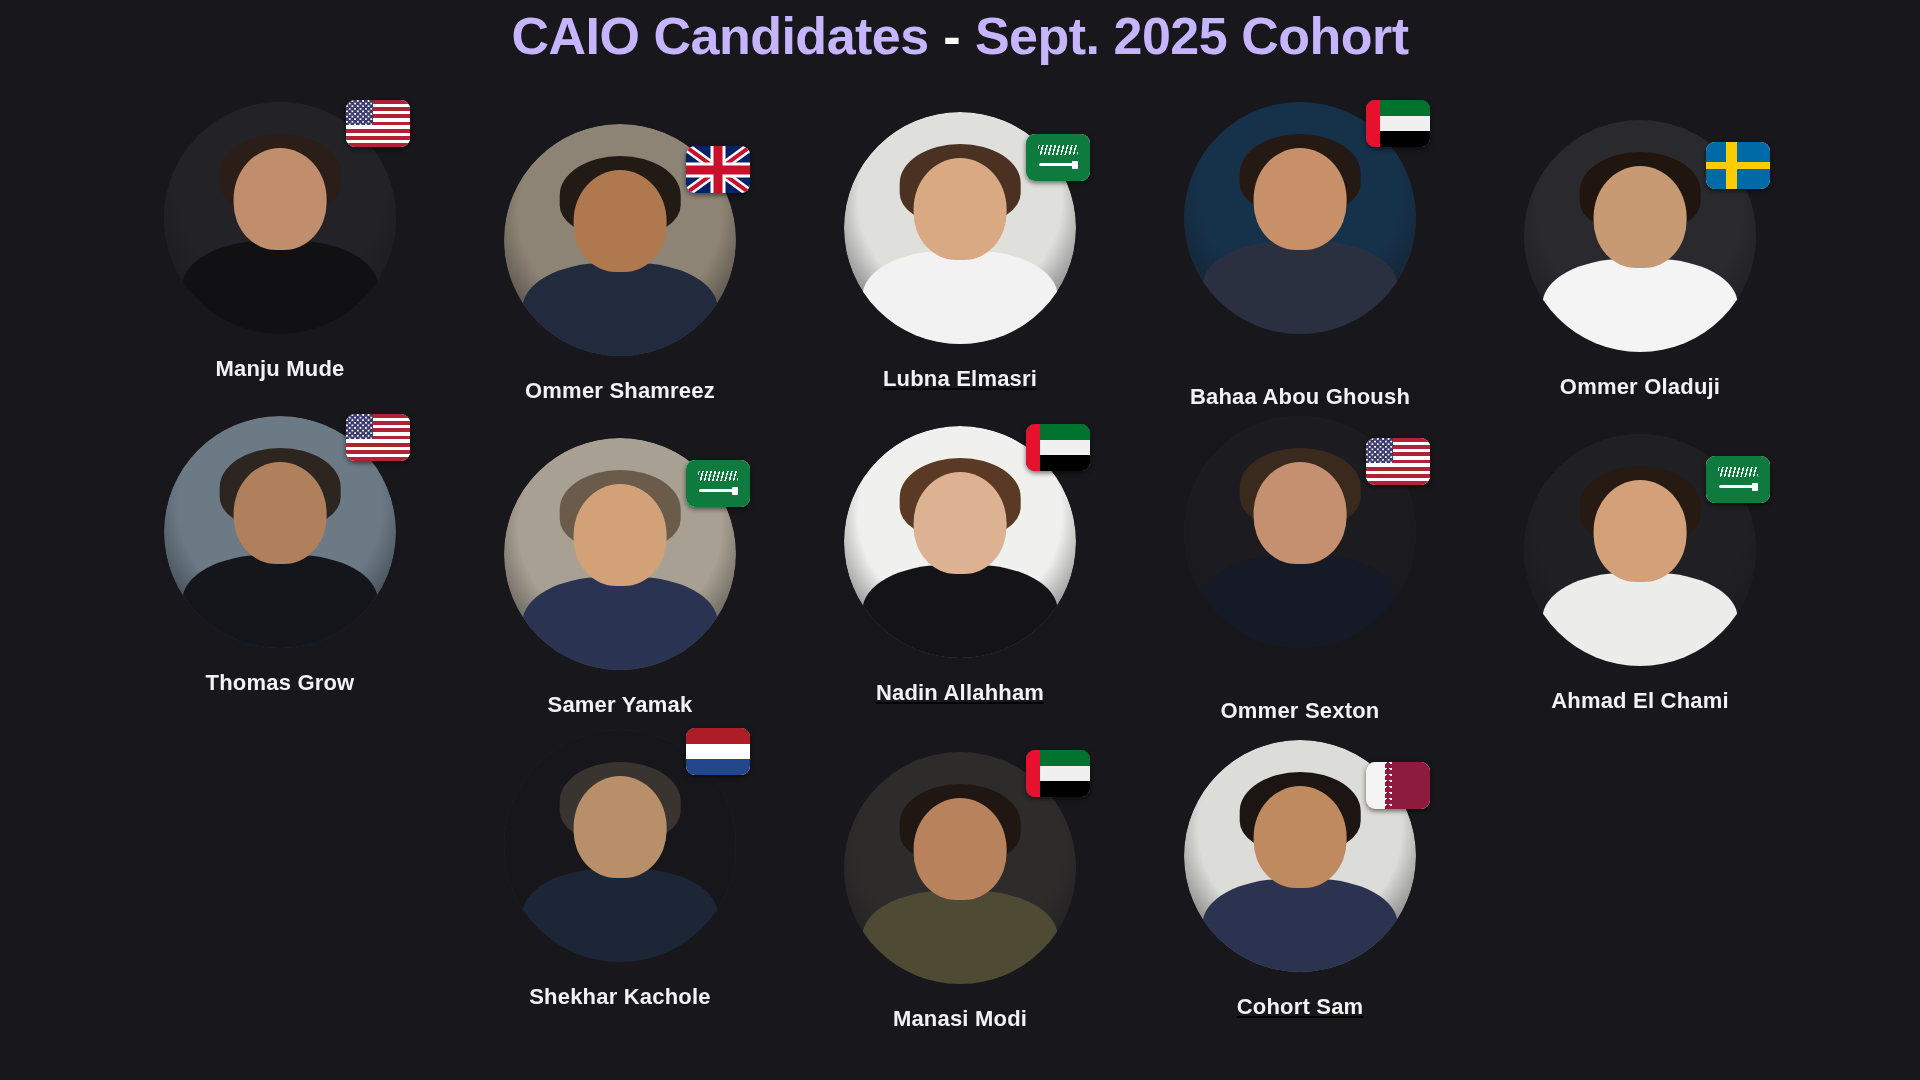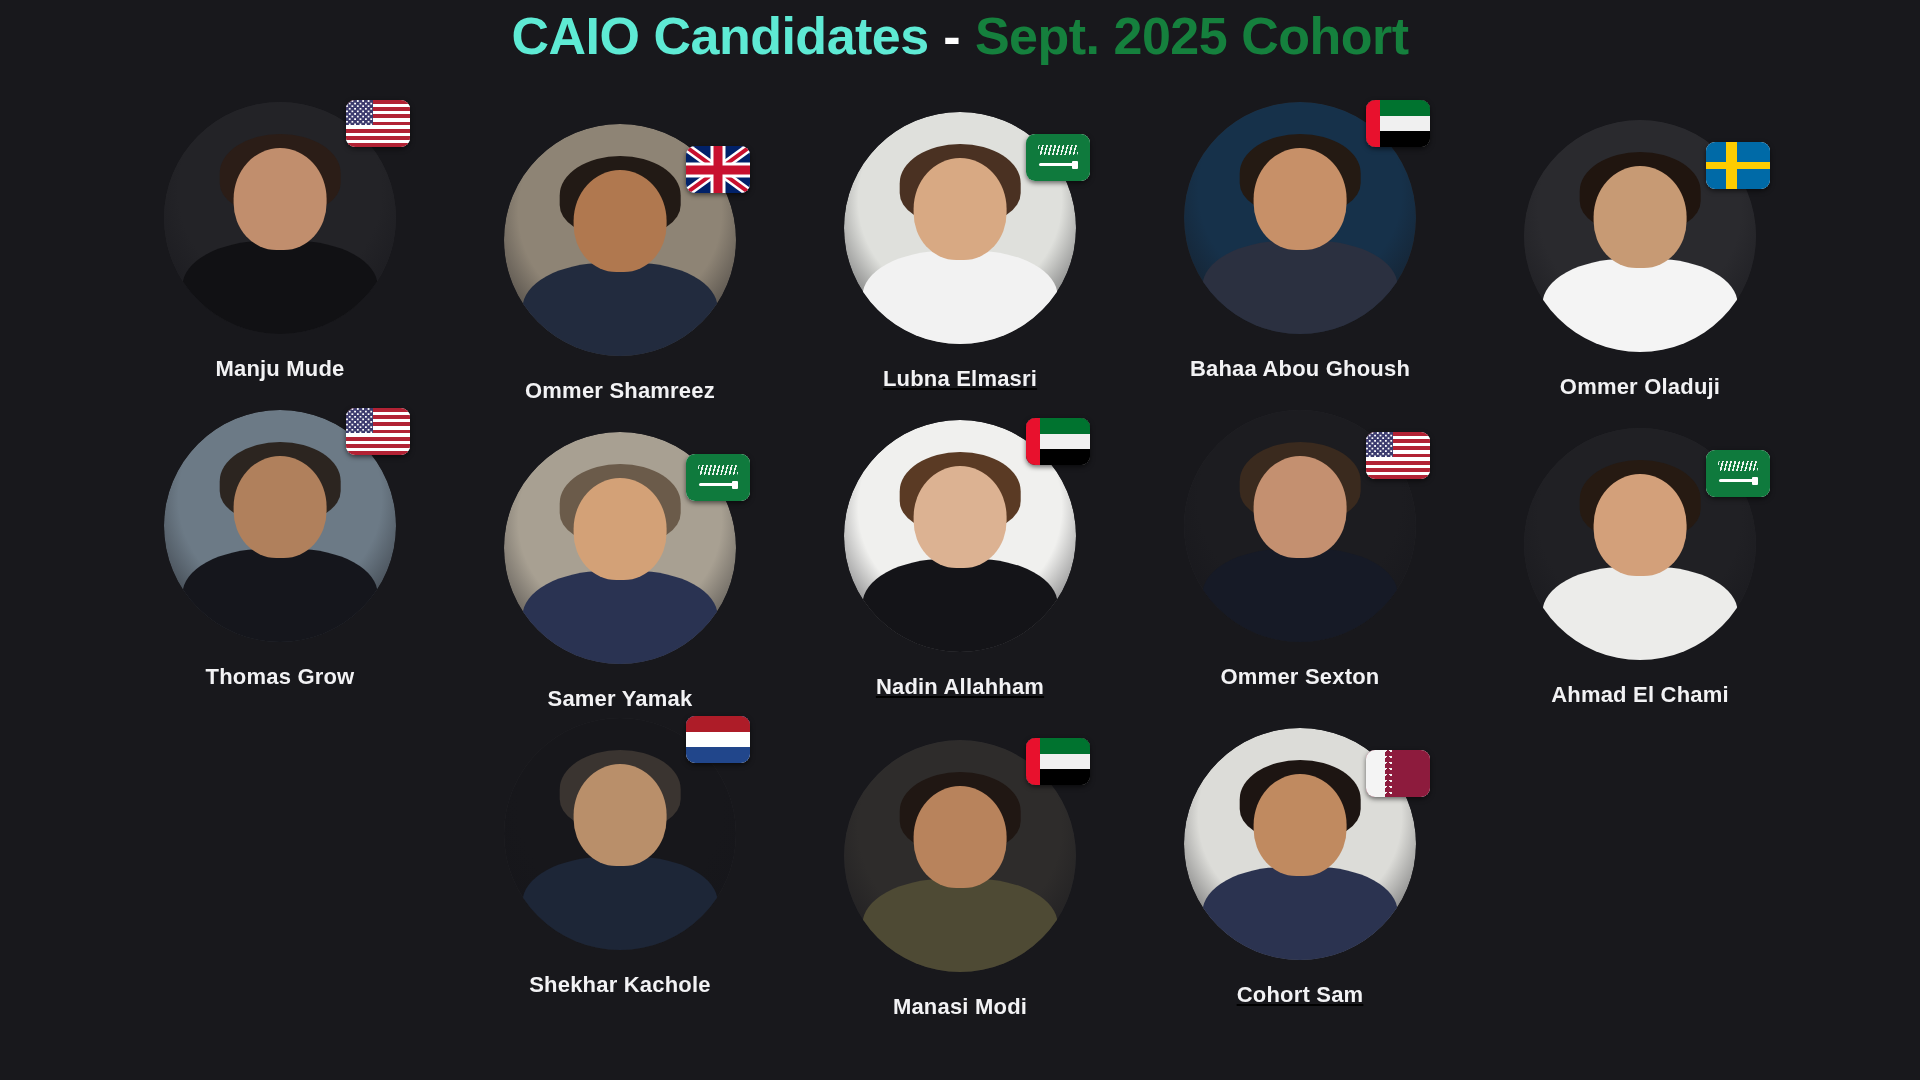--- a/index.html
+++ b/index.html
@@ -18,23 +18,23 @@
     padding-top: 6px;
     white-space: nowrap;
   }
   .title-main, .title-accent {
     font-size: 52px;
     font-weight: 700;
     letter-spacing: -0.5px;
     font-family: "Liberation Sans", sans-serif;
     display: inline;
   }
-  .title-main { color: #5eead4; }
+  .title-main { color: #c4b5fd; }
   .title-sep  { color: #ffffff; font-size: 52px; font-weight: 700; display:inline; }
-  .title-accent { color: #15803d; }
+  .title-accent { color: #c4b5fd; }
 
   
   .grid { position: relative; width: 1920px; }
   .row {
     display: flex;
     justify-content: center;
     align-items: flex-start;
   }
   .row-1 { margin-top: 36px; }
   .row-2 { margin-top: 6px; }
@@ -44,21 +44,21 @@
     position: relative;
     width: 340px;
     display: flex;
     flex-direction: column;
     align-items: center;
   }
   
   .card.n1 { margin-top: 0px; justify-content: center; }
   .card.n2 { margin-top: 22px; align-items: center; }
   .card.n3 { margin-top: 10px; text-decoration: underline; }
-  .card.n4 { margin-top: 0px; }
+  .card.n4 { margin-top: 0px; gap: 28px; }
   .card.n5 { margin-top: 18px; }
 
   .avatar-wrap {
     position: relative;
     width: 232px;
     height: 232px;
   }
   .avatar {
     width: 232px; height: 232px;
     border-radius: 50%;

